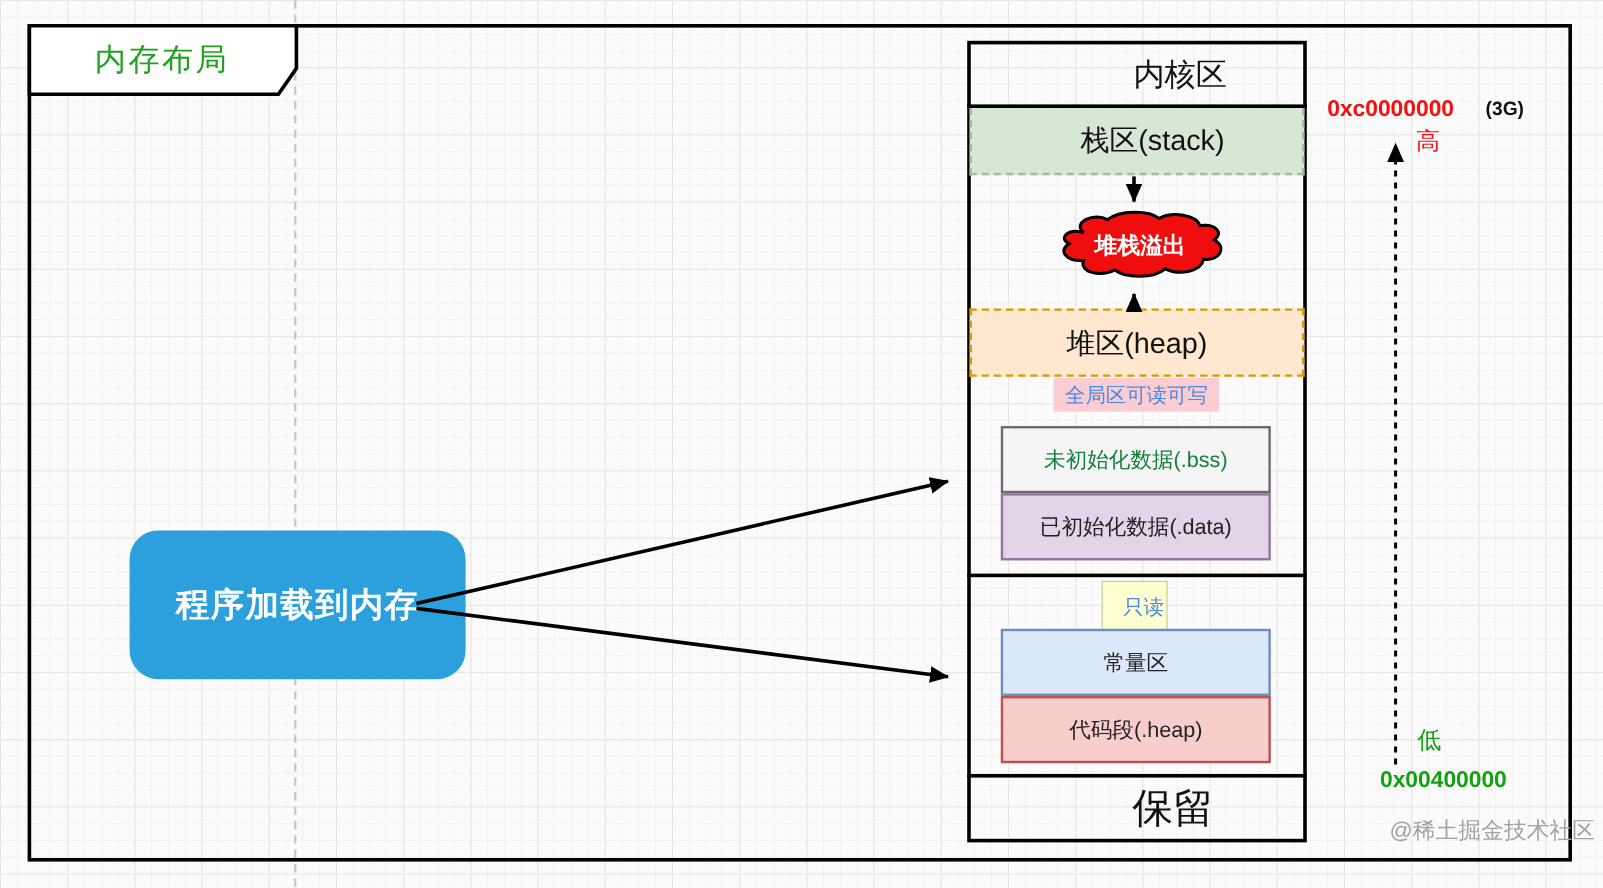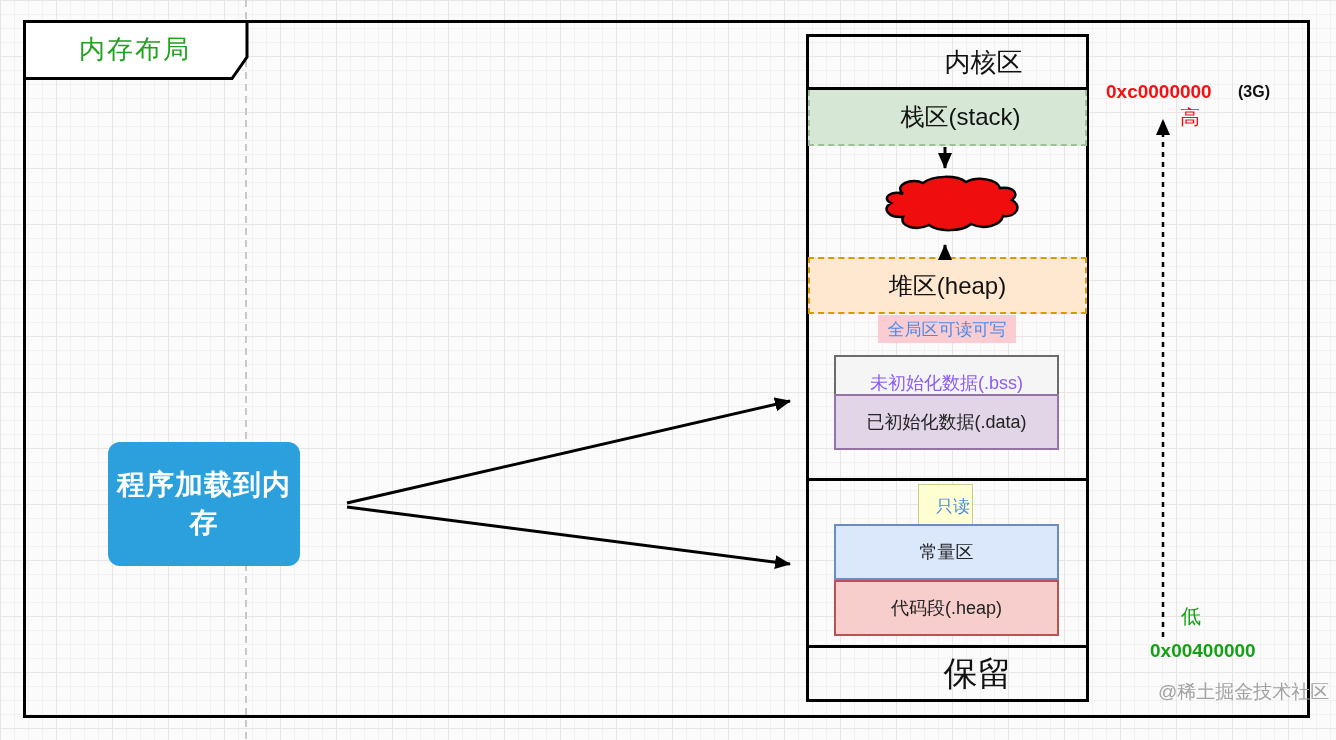--- a/index.html
+++ b/index.html
@@ -33,29 +33,29 @@
     border:2px dashed #9ebf99;border-top:none;font-size:24px;color:#111;z-index:3;padding-left:26px;}
   .heap-region{left:808px;top:257px;width:279px;height:57px;background:#ffe8cf;
     border:2px dashed #d79b00;font-size:24px;color:#111;z-index:3;text-align:right;}
 
   .rw-label{left:878px;top:315px;width:138px;height:28px;background:#fbcdd2;
     color:#4a89e8;font-size:17px;z-index:3;}
   .ro-label{left:918px;top:484px;width:55px;height:44px;background:#ffffd2;
     border:1px solid #c9cc8c;color:#4a89e8;font-size:17px;z-index:3;padding-left:15px;}
 
   .bss-region{left:834px;top:355px;width:225px;height:56px;background:#f5f5f5;
-    border:2px solid #6b6b6b;font-size:18px;color:#8b5cf6;z-index:3;}
-  .data-region{left:834px;top:394px;width:225px;height:56px;background:#e2d5e8;
+    border:2px solid #6b6b6b;font-size:18px;color:#15803d;z-index:3;}
+  .data-region{left:834px;top:411px;width:225px;height:56px;background:#e2d5e8;
     border:2px solid #9673a6;font-size:18px;color:#222;z-index:3;}
   .const-region{left:834px;top:524px;width:225px;height:56px;background:#dbe8fc;
     border:2px solid #6c8ebf;font-size:18px;color:#222;z-index:3;}
   .textseg-region{left:834px;top:580px;width:225px;height:56px;background:#f8cecc;
     border:2px solid #b85450;font-size:18px;color:#222;z-index:3;}
 
-  .program-box{left:108px;top:442px;width:192px;height:124px;border-radius:12px;
+  .program-box{left:108px;top:442px;width:280px;height:124px;border-radius:24px;
     background:#2ba0dc;color:#fff;font-weight:bold;font-size:28px;letter-spacing:1px;z-index:3;}
 
   .overlay{left:0;top:0;z-index:5;pointer-events:none;}
 
   .title-label{left:30px;top:22px;width:210px;height:54px;color:#21a21f;
     font-weight:normal;font-size:26px;letter-spacing:2px;z-index:6;}
   .cloud-label{left:883px;top:185px;width:134px;height:40px;color:#fff;
     font-weight:bold;font-size:19px;z-index:6;}
 
   .high-address{left:1106px;top:81px;color:#f50f0f;font-size:19px;font-weight:600;z-index:6;}
@@ -129,20 +129,21 @@
              C 1023,206 1016,218 1003,216
              C 1001,226 983,230 971,224
              C 962,232 938,232 929,225
              C 917,231 899,227 903,217
              C 889,218 881,209 891,203
              C 881,198 891,190 903,194 Z" fill="#f00d0d" stroke="#000" stroke-width="2.5"></path>
   </svg>
 
   <div class="abs center title-label">内存布局</div>
 
+  <div class="abs center cloud-label">堆栈溢出</div>
 
   <div class="abs high-address">0xc0000000</div>
   <div class="abs high-note">(3G)</div>
   <div class="abs high-direction">高</div>
   <div class="abs low-direction">低</div>
   <div class="abs low-address">0x00400000</div>
 
   <div class="abs watermark">@稀土掘金技术社区</div>
 </div>
 

